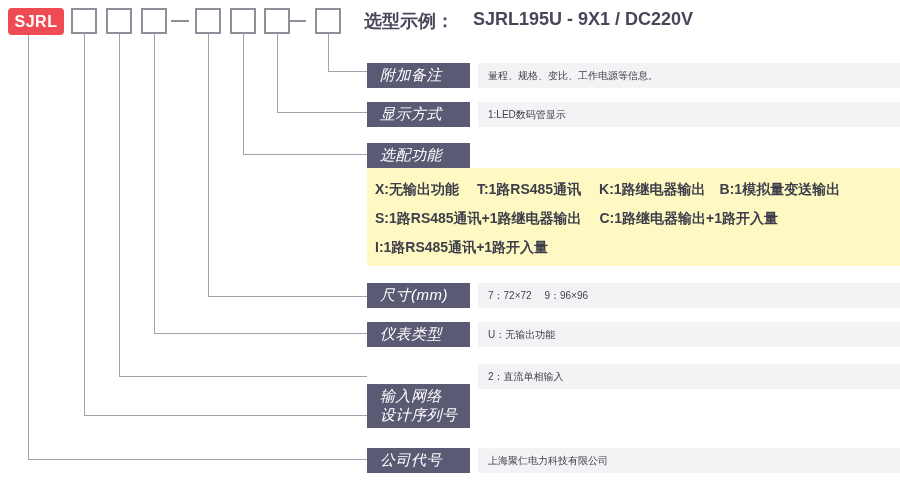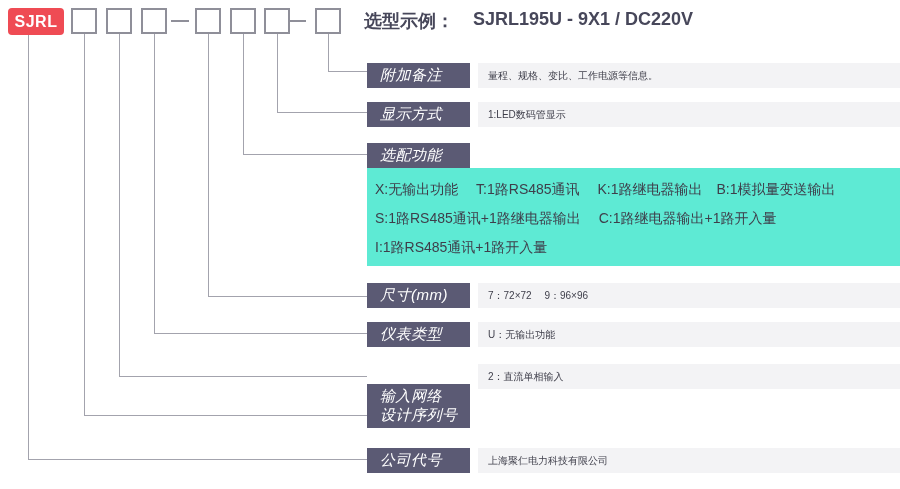--- a/index.html
+++ b/index.html
@@ -44,22 +44,22 @@
   }
   
   .band {
     position:absolute; left:478px; width:422px; height:25px;
     background:#f3f3f5; color:#3e3e4a; font-size:10px;
     display:flex; align-items:center; padding-left:10px; white-space:pre;
   }
   
   .opt-block {
     position:absolute; left:367px; top:168px; width:533px; height:98px;
-    background:#5eead4; color:#3e3e4a; font-size:14px;
-    padding:7px 0 0 8px; line-height:29px;
+    background:#fef9c3; color:#3e3e4a; font-size:14px;
+    padding:7px 0 0 8px; line-height:29px;font-weight:bold;
   }
   .opt-line { white-space:pre; }
 </style>
 </head>
 <body>
 
 <div class="canvas">
 
   <div class="brand-badge">SJRL</div>
 

